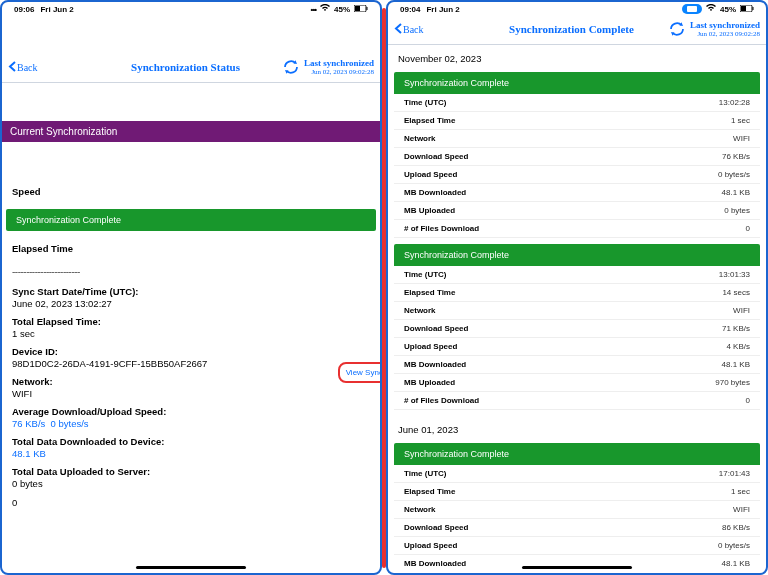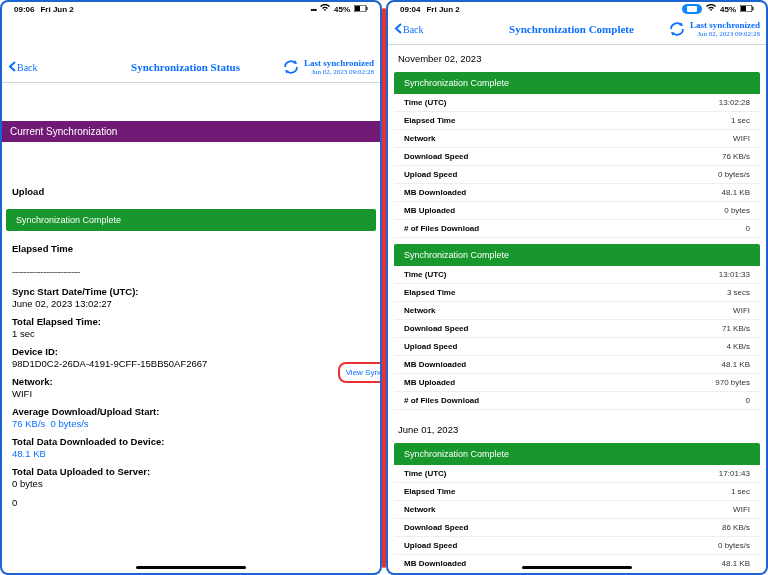--- a/index.html
+++ b/index.html
@@ -203,21 +203,21 @@
         <div class="sync-text">
           <div class="l1">Last synchronized</div>
           <div class="l2">Jun 02, 2023 09:02:28</div>
         </div>
       </div>
     </div>
 
     <div class="blackbar">Current Synchronization</div>
 
     <div class="content">
-      <div class="pad heading">Upload</div>
+      <div class="pad heading">Speed</div>
       <div class="greenbar">Synchronization Complete</div>
       <div class="pad heading" style="margin-top:6px;">Elapsed Time</div>
       <div class="dashes">------------------------</div>
 
       <div class="kv">
           <div class="k">Sync Start Date/Time (UTC):</div>
           <div class="v">June 02, 2023 13:02:27</div>
         </div>
       <div class="kv">
           <div class="k">Total Elapsed Time:</div>
@@ -225,21 +225,21 @@
         </div>
       <div class="kv">
           <div class="k">Device ID:</div>
           <div class="v">98D1D0C2-26DA-4191-9CFF-15BB50AF2667</div>
         </div>
       <div class="kv">
           <div class="k">Network:</div>
           <div class="v">WIFI</div>
         </div>
       <div class="kv">
-          <div class="k">Average Download/Upload Start:</div>
+          <div class="k">Average Download/Upload Speed:</div>
           <div class="v"><span class="blue">76 KB/s</span>&nbsp;&nbsp;<span class="blue">0 bytes/s</span></div>
         </div>
       <div class="kv">
           <div class="k">Total Data Downloaded to Device:</div>
           <div class="v blue">48.1 KB</div>
         </div>
       <div class="kv">
           <div class="k">Total Data Uploaded to Server:</div>
           <div class="v">0 bytes</div>
         </div>
@@ -347,21 +347,21 @@
       </div>
 
       <div class="card">
         <div class="greenbar">Synchronization Complete</div>
         <div class="row">
             <span class="k">Time (UTC)</span>
             <span class="v">13:01:33</span>
           </div>
         <div class="row">
             <span class="k">Elapsed Time</span>
-            <span class="v">3 secs</span>
+            <span class="v">14 secs</span>
           </div>
         <div class="row">
             <span class="k">Network</span>
             <span class="v">WIFI</span>
           </div>
         <div class="row">
             <span class="k">Download Speed</span>
             <span class="v">71 KB/s</span>
           </div>
         <div class="row">

